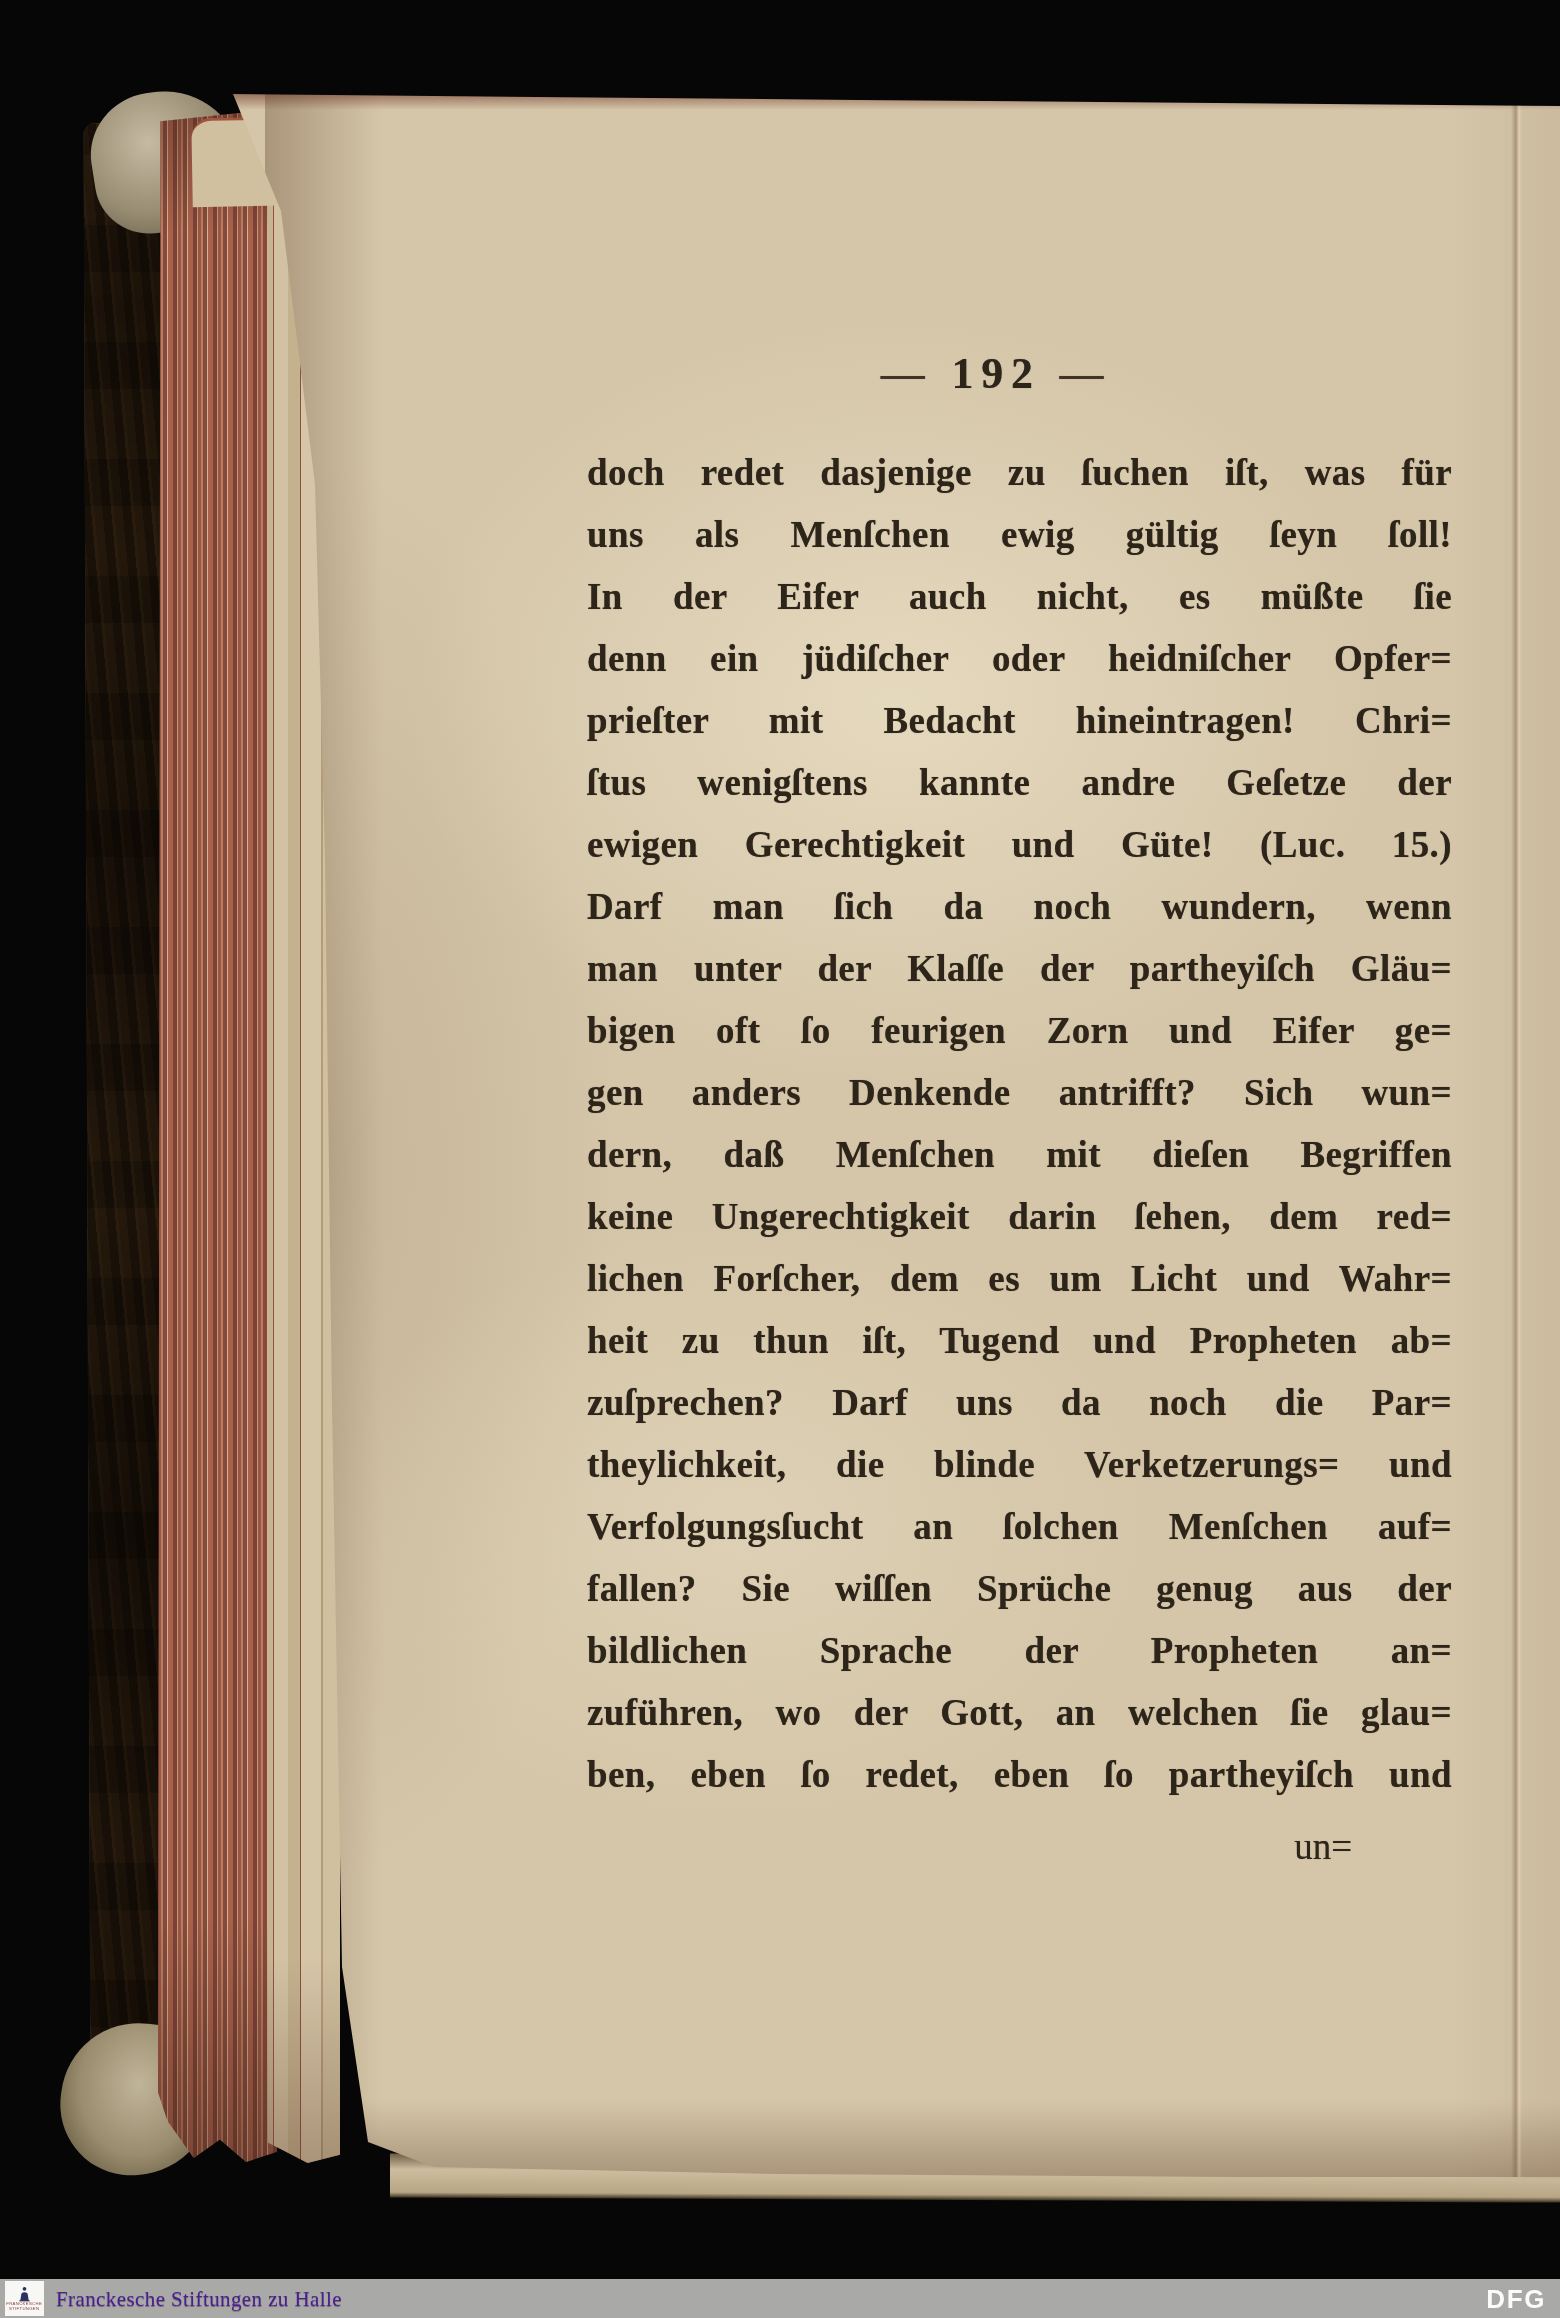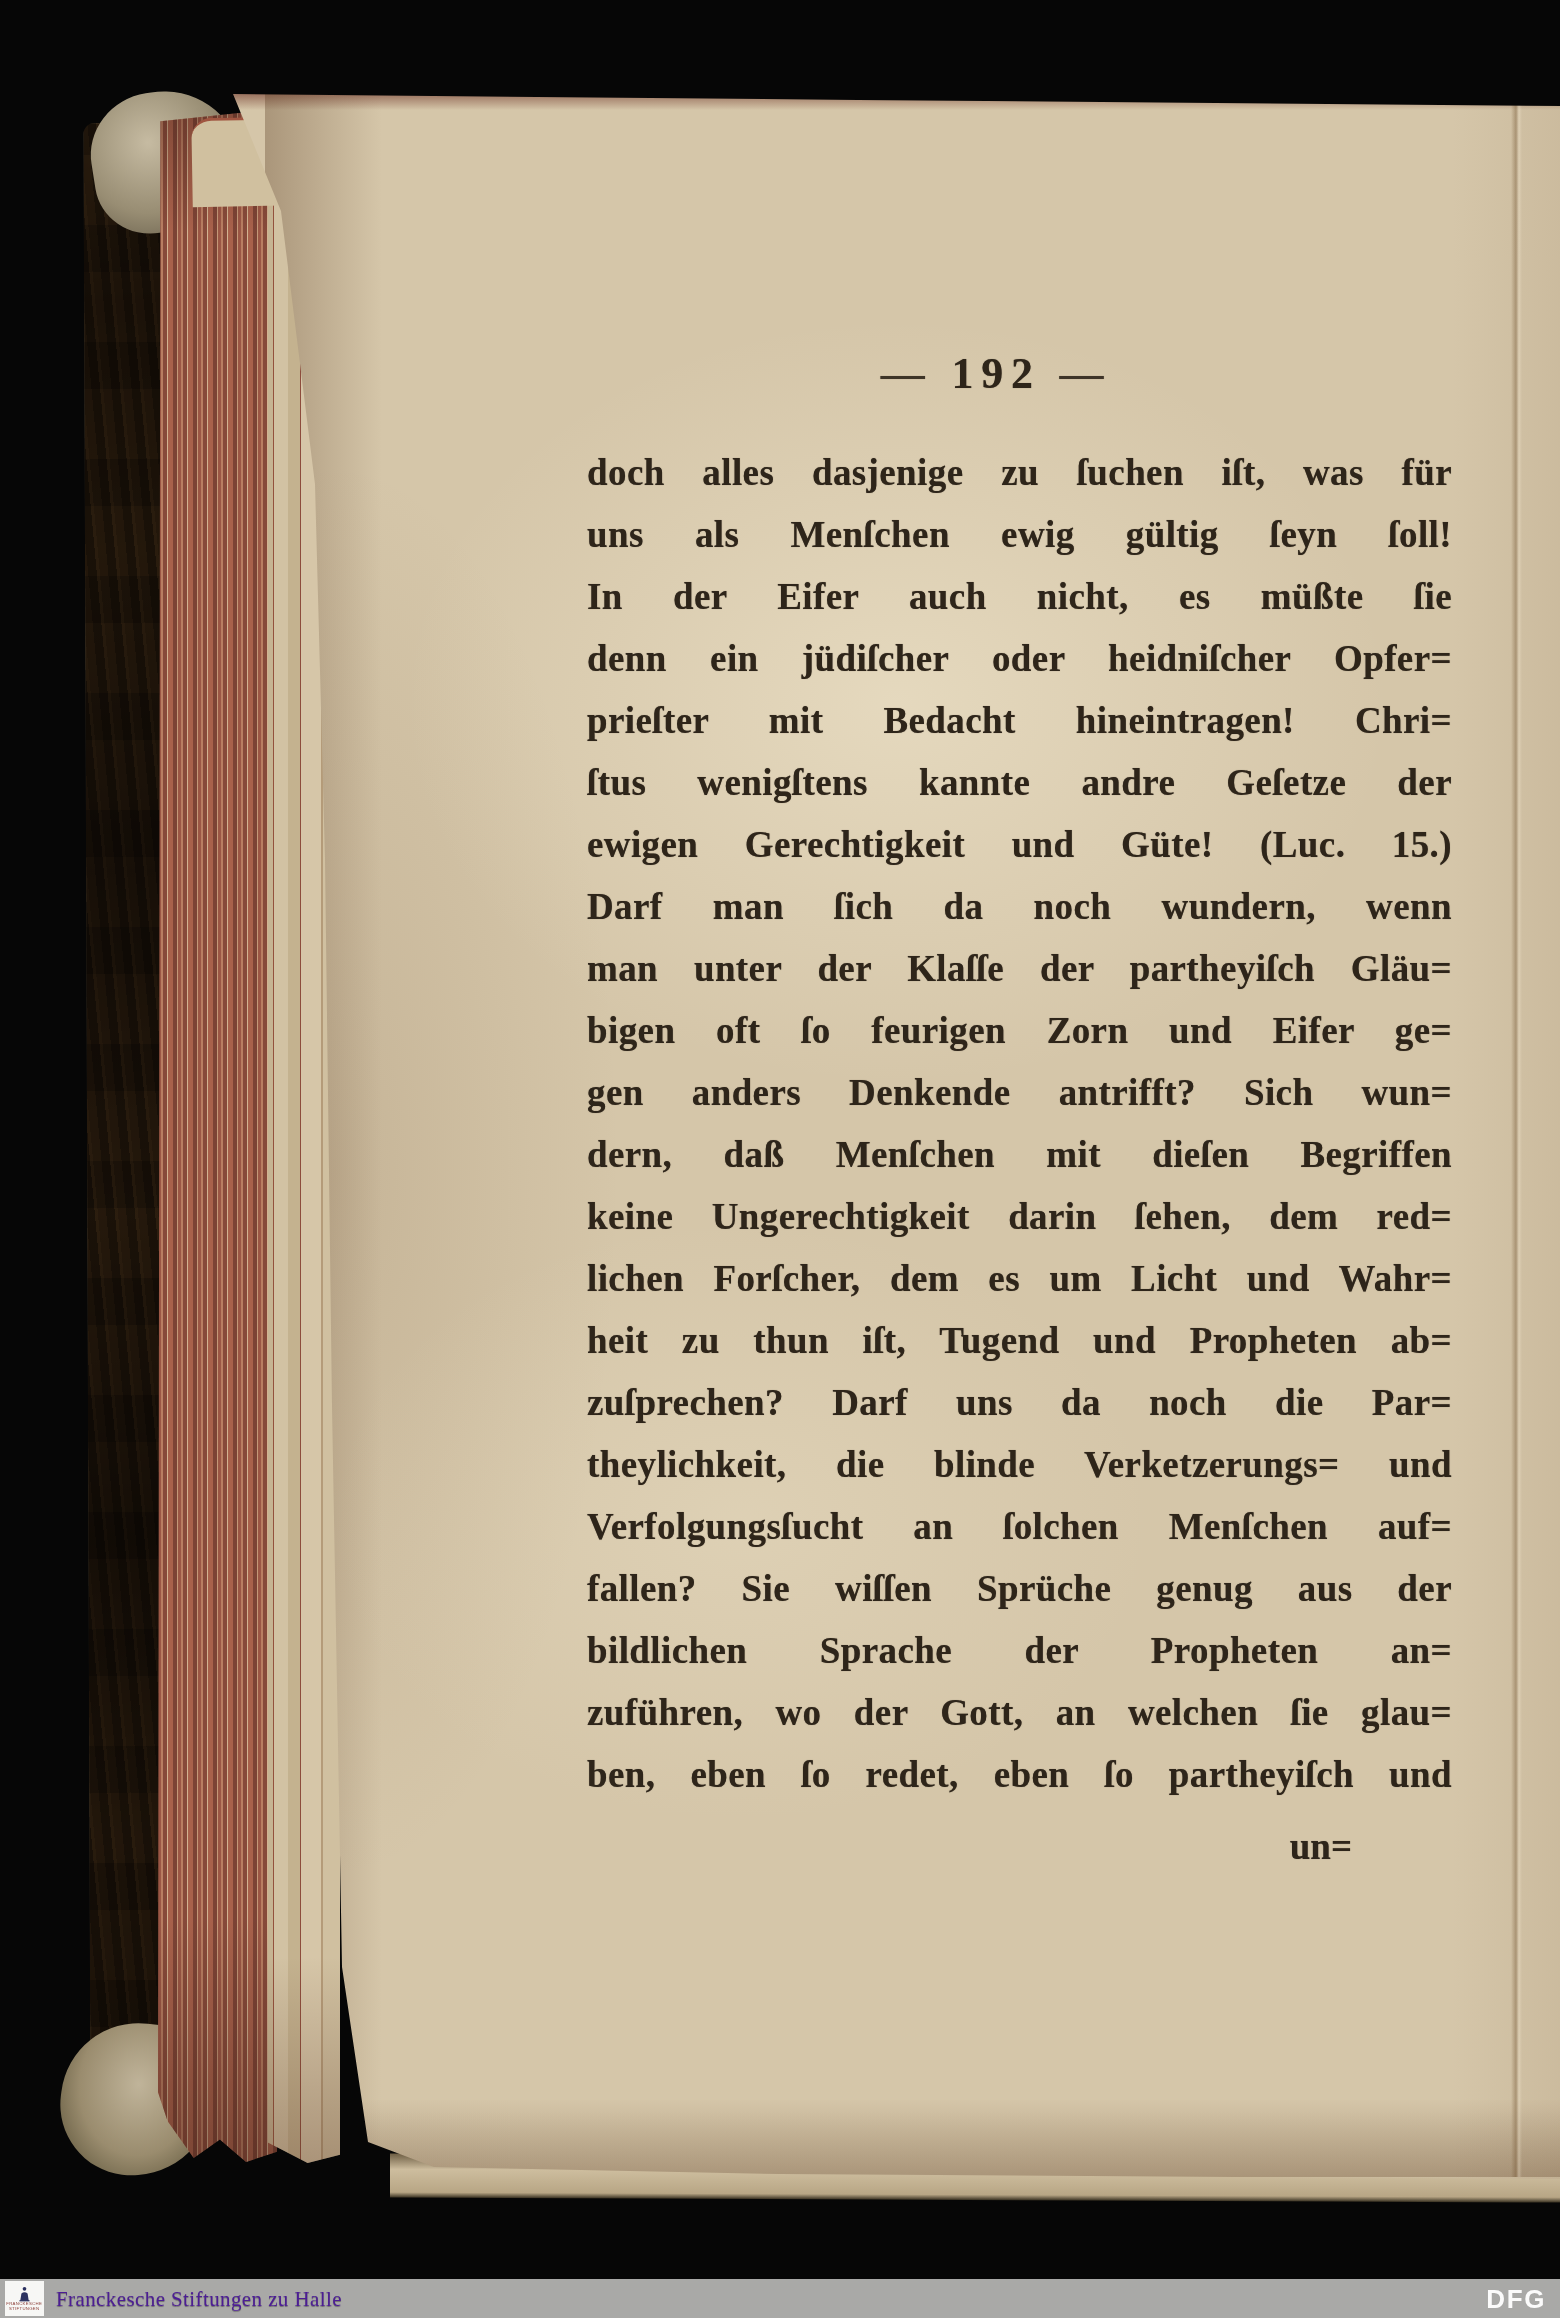--- a/index.html
+++ b/index.html
@@ -112,21 +112,21 @@
     font-size:37px;font-weight:bold;letter-spacing:0.4px;
   }
   .text-line{
     height:62px;line-height:62px;
     text-align:justify;text-align-last:justify;
     white-space:nowrap;
   }
   .catchword{
     left:587px;top:1825px;width:865px;height:47px;
     text-align:right;padding-right:100px;box-sizing:border-box;
-    font-size:37px;font-weight:bold;
+    font-size:37px;font-weight:normal;
   }
 
   
   .footer-bar{
     left:0;top:2279px;width:1561px;height:40px;z-index:10;
     background:#a9a9a7;
   }
   .logo-box{
     left:4.7px;top:2.3px;width:39px;height:35px;
     background:#f7f7f5;
@@ -167,21 +167,21 @@
   <div class="abs page-bottom-shade"></div>
   <div class="abs gutter-crease"></div>
 
   <div class="abs running-head ink">
     <span class="orn">—</span>
     <span>192</span>
     <span class="orn">—</span>
   </div>
 
   <div class="abs text-block ink">
-    <div class="text-line">doch alles dasjenige zu ſuchen iſt, was für</div>
+    <div class="text-line">doch redet dasjenige zu ſuchen iſt, was für</div>
     <div class="text-line">uns als Menſchen ewig gültig ſeyn ſoll!</div>
     <div class="text-line">In der Eifer auch nicht, es müßte ſie</div>
     <div class="text-line">denn ein jüdiſcher oder heidniſcher Opfer=</div>
     <div class="text-line">prieſter mit Bedacht hineintragen! Chri=</div>
     <div class="text-line">ſtus wenigſtens kannte andre Geſetze der</div>
     <div class="text-line">ewigen Gerechtigkeit und Güte! (Luc. 15.)</div>
     <div class="text-line">Darf man ſich da noch wundern, wenn</div>
     <div class="text-line">man unter der Klaſſe der partheyiſch Gläu=</div>
     <div class="text-line">bigen oft ſo feurigen Zorn und Eifer ge=</div>
     <div class="text-line">gen anders Denkende antrifft? Sich wun=</div>

